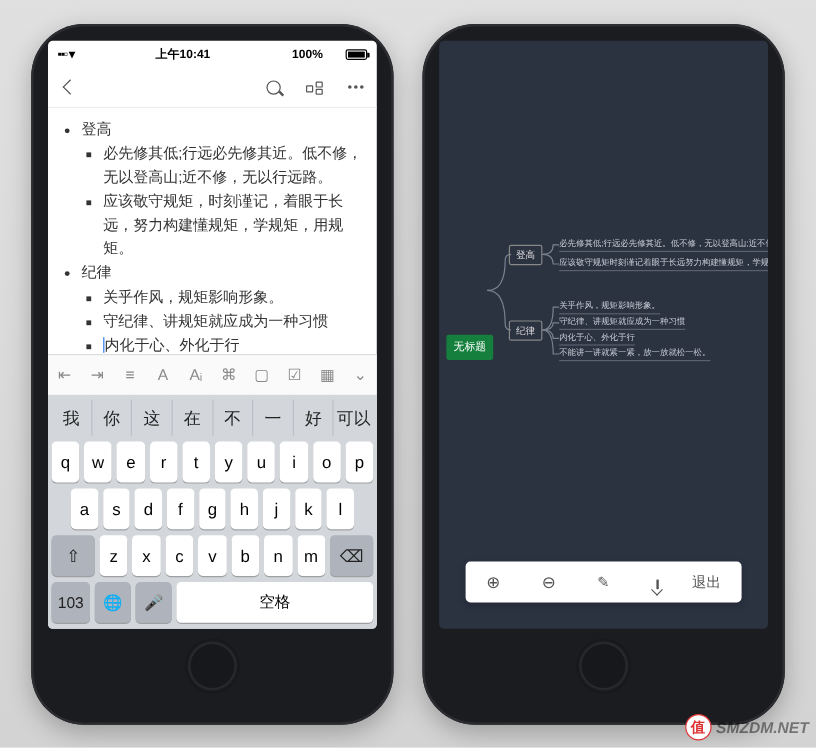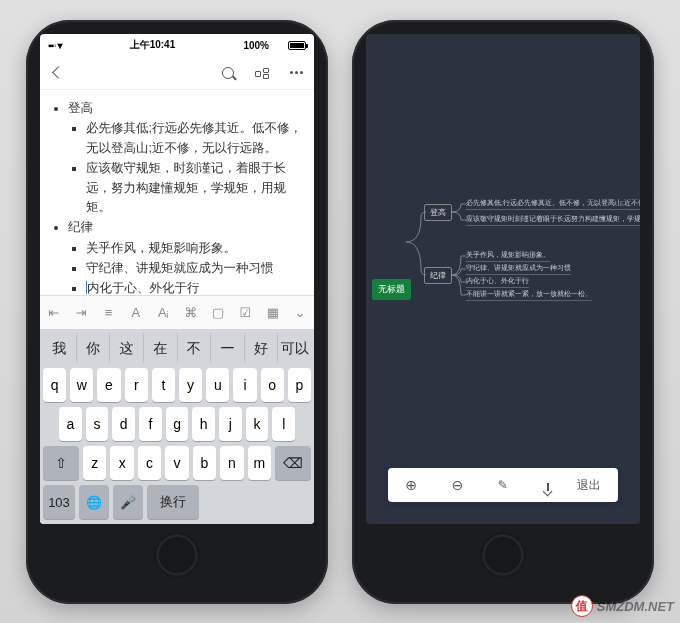--- a/index.html
+++ b/index.html
@@ -194,21 +194,21 @@
           <div class="key">v</div>
           <div class="key">b</div>
           <div class="key">n</div>
           <div class="key">m</div>
           <div class="key mod del">⌫</div>
         </div>
         <div class="krow bot">
           <div class="key mod" style="flex:0 0 32px">103</div>
           <div class="key mod" style="flex:0 0 30px">🌐</div>
           <div class="key mod" style="flex:0 0 30px">🎤</div>
-          <div class="key mod" style="flex:0 0 52px">换行</div>
+          <div class="key space">空格</div>
         </div>
       </div>
     </div>
   </div>
 
   <div class="phone">
     <div class="screen dark">
       <div class="mindmap">
         <svg class="conn" width="280" height="320">
           <path d="M40 208 Q55 208 55 183 Q55 178 60 178" stroke="#7a8290" fill="none" stroke-width="1"></path>

